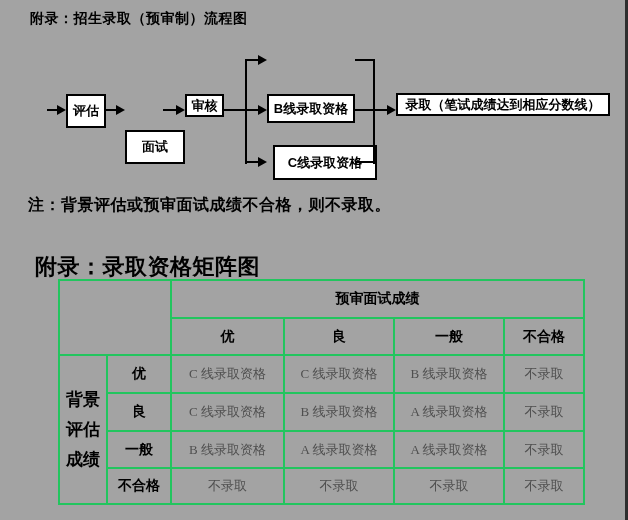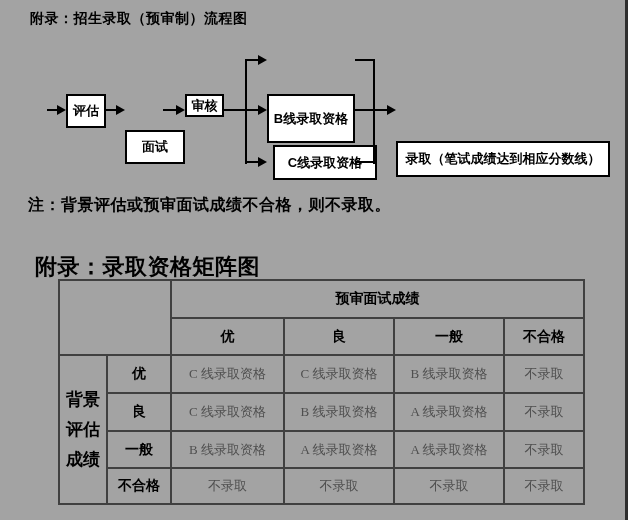--- a/index.html
+++ b/index.html
@@ -23,45 +23,45 @@
   .hline{position:absolute;height:2px;background:#000;}
   .vline{position:absolute;width:2px;background:#000;}
   .ahead{position:absolute;width:0;height:0;border-left:9px solid #000;
          border-top:5px solid transparent;border-bottom:5px solid transparent;}
 
   
   .matrix{
     position:absolute;left:58px;top:279px;border-collapse:collapse;table-layout:fixed;
   }
   .matrix td{
-    box-sizing:border-box;border:2px solid #404040;text-align:center;vertical-align:middle;
+    box-sizing:border-box;border:2px solid #22c55e;text-align:center;vertical-align:middle;
     padding:0;overflow:hidden;
   }
   .matrix td.hdr{font-weight:bold;font-size:14px;font-family:"Liberation Sans",sans-serif;color:#000;}
   .matrix td.body{font-family:"Liberation Serif",serif;font-size:13px;color:#4f4f4f;}
   .matrix td.rowgroup{font-weight:bold;font-size:17px;line-height:30px;}
   .matrix td.rowgroup span{display:block;}
 </style>
 </head>
 <body>
 
 <div class="page">
 
   <div class="scan-edge"></div>
 
   <div class="doc-title title-flow">附录：招生录取（预审制）流程图</div>
 
   <div class="fbox" style="left:66px;top:94px;width:40px;height:34px;">评估</div>
   <div class="fbox" style="left:125px;top:94px;width:60px;height:34px;margin-top:36px;">面试</div>
   <div class="fbox" style="left:185px;top:94px;width:39px;height:23px;">审核</div>
 
-  <div class="fbox" style="left:267px;top:94px;width:88px;height:49px;">B线录取资格</div>
+  <div class="fbox" style="left:267px;top:94px;width:88px;height:29px;">B线录取资格</div>
   <div class="fbox" style="left:253px;top:145px;width:104px;height:35px;margin-left:20px;">C线录取资格</div>
 
-  <div class="fbox" style="left:396px;top:93px;width:214px;height:36px;margin-top:48px;">录取（笔试成绩达到相应分数线）</div>
+  <div class="fbox" style="left:396px;top:93px;width:214px;height:23px;">录取（笔试成绩达到相应分数线）</div>
 
   <div class="hline" style="left:47px;top:109px;width:12px;"></div>
   <div class="ahead" style="left:57px;top:105px;"></div>
 
   <div class="hline" style="left:106px;top:109px;width:11px;"></div>
   <div class="ahead" style="left:116px;top:105px;"></div>
 
   <div class="hline" style="left:163px;top:109px;width:14px;"></div>
   <div class="ahead" style="left:176px;top:105px;"></div>
 

